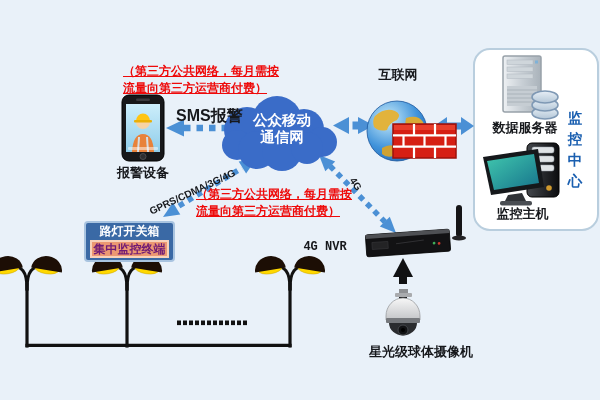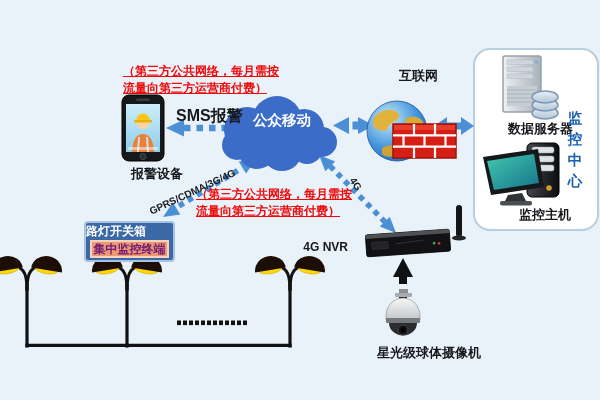--- a/index.html
+++ b/index.html
@@ -5,21 +5,21 @@
   html,body{margin:0;padding:0;}
   #stage{
     position:relative;width:600px;height:400px;overflow:hidden;
     background:#e9f1f9;
     font-family:"Liberation Sans","DejaVu Sans",sans-serif;
   }
   .lbl{
     position:absolute;font-weight:bold;color:#16181c;
     font-size:13px;line-height:15px;white-space:nowrap;z-index:6;
   }
-  .lbl.center{text-align:right;white-space:normal;}
+  .lbl.center{text-align:center;white-space:normal;font-family:Liberation Mono, monospace;}
   .note{
     position:absolute;color:#ee0a0a;font-weight:bold;font-size:12px;
     line-height:17px;text-align:left;white-space:nowrap;z-index:6;text-decoration:underline;
   }
   .note span{display:block;}
   .cloud-text{
     position:absolute;left:224px;top:112px;width:116px;z-index:6;
     color:#ffffff;font-weight:bold;font-size:14.5px;line-height:17px;text-align:center;
   }
   .cloud-text span{display:block;}
@@ -35,21 +35,21 @@
   .side-label{
     position:absolute;left:566px;top:108px;width:18px;z-index:6;
     color:#1a5fb0;font-weight:bold;font-size:14.5px;line-height:21px;
     word-break:break-all;text-align:center;
   }
   .switchbox{
     position:absolute;left:84px;top:221px;width:91px;height:41px;z-index:5;
     background:#3a69a5;border:2px solid #a9c4e0;border-radius:4px;box-sizing:border-box;
   }
   .switchbox .title{
-    color:#fff;font-weight:bold;font-size:12px;text-align:left;
+    color:#fff;font-weight:bold;font-size:12px;text-align:center;
     padding-top:2px;line-height:13px;
   }
   .switchbox .sub{
     margin:2px 4px 0 4px;background:#ec9872;border:2px solid #f8d2ba;
     color:#701a75;font-weight:bold;font-size:12px;text-align:center;line-height:14px;
   }
   #art{position:absolute;left:0;top:0;z-index:3;}
 </style>
 </head>
 <body>
@@ -296,20 +296,21 @@
     <span>（第三方公共网络，每月需按</span>
     <span>流量向第三方运营商付费）</span>
   </div>
 
   <div class="lbl" style="left:176px;top:108px;font-size:16px;">SMS报警</div>
 
   <div class="lbl center" style="left:103px;top:166px;width:80px;">报警设备</div>
 
   <div class="cloud-text">
     <span>公众移动</span>
+    <span>通信网</span>
   </div>
 
   <div class="lbl center inet-label">
     <span>互联网</span>
   </div>
 
   <div class="lbl rot" id="gprs-label">GPRS/CDMA/3G/4G</div>
 
   <div class="lbl rot" id="fourg-label">4G</div>
 

